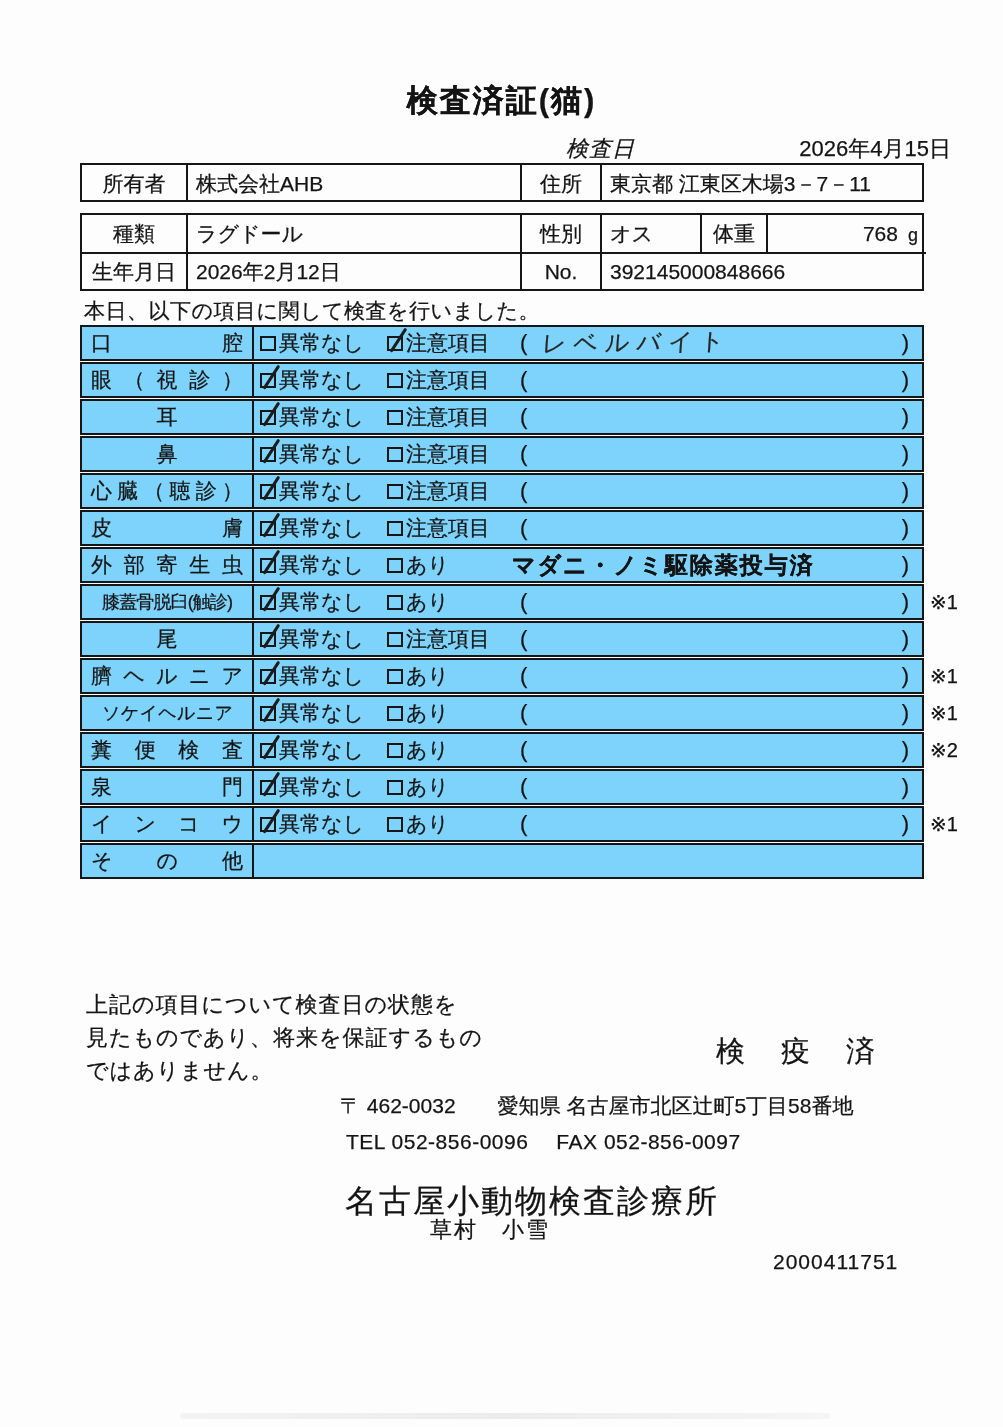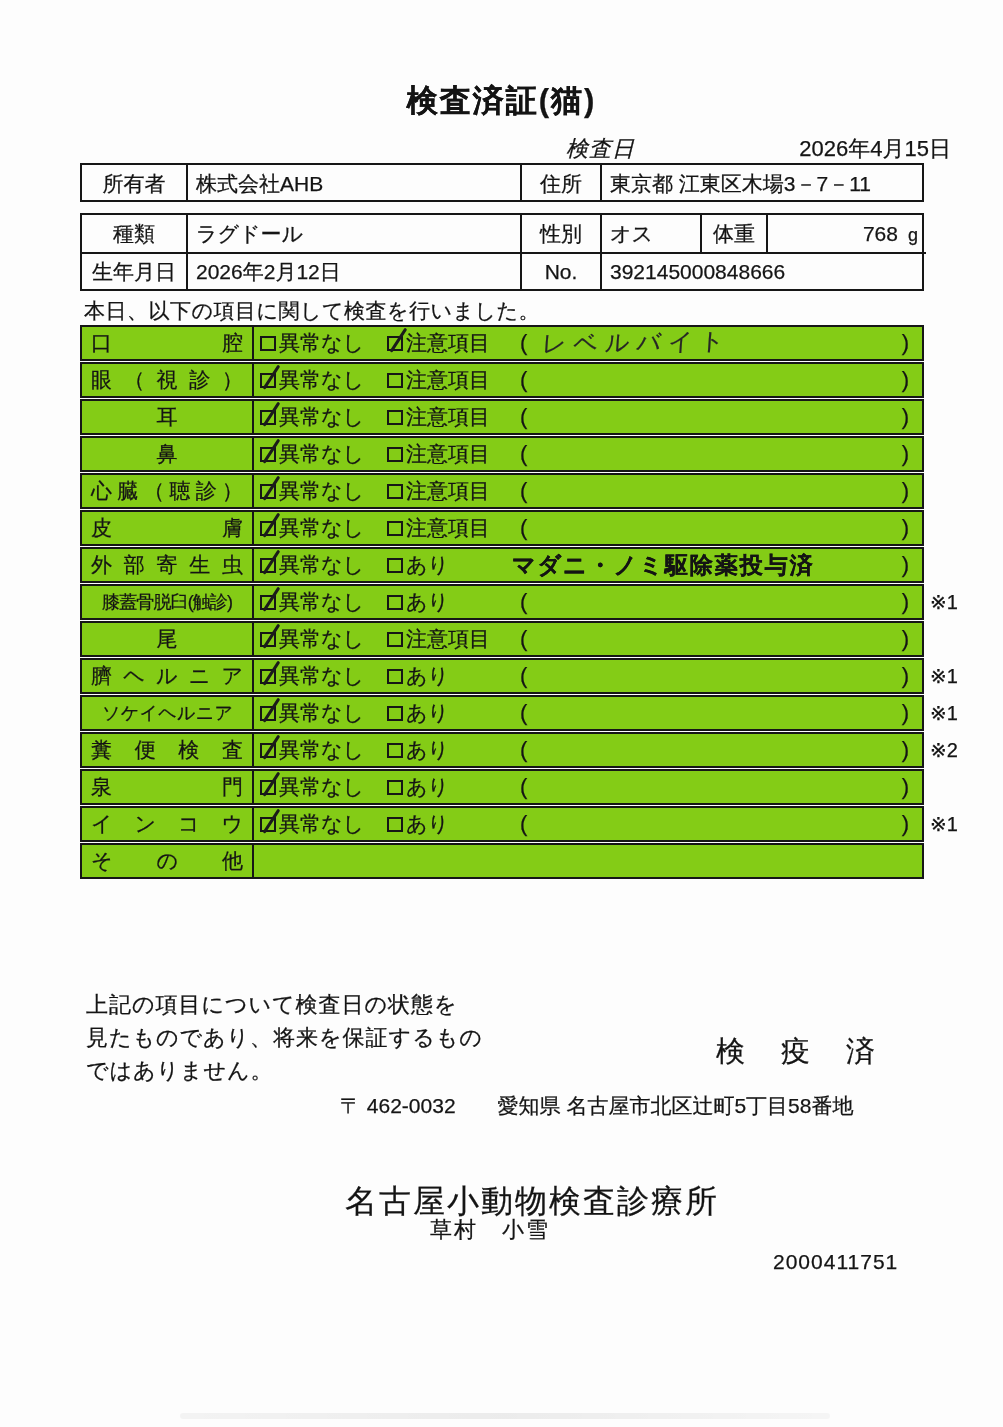--- a/index.html
+++ b/index.html
@@ -36,21 +36,21 @@
   .weight-cell { justify-content:flex-end; }
   .weight-unit { font-size:18px; margin-left:10px; margin-top:4px; }
   .span4 { grid-column:4 / 7; }
 
   .exam-intro { position:absolute; top:297px; left:84px; font-size:21px; letter-spacing:0.5px; }
 
   
   .exam-table { position:absolute; top:325px; left:80px; width:844px; }
   .exam-row {
     position:relative; display:flex; height:36px; margin-bottom:1px;
-    border:2px solid #161616; background:#84cc16;
+    border:2px solid #161616; background:#7dd3fc;
   }
   .exam-label {
     width:172px; border-right:2px solid #161616;
     font-size:21px; line-height:31px; padding:0 9px;
     text-align:justify; text-align-last:justify; text-justify:distribute;
     white-space:nowrap; overflow:hidden;
   }
   .exam-label.center { text-align:center; text-align-last:center; }
   .exam-label.small { font-size:18px; letter-spacing:-1px; padding:0 20px; line-height:32px; }
   .exam-content { position:relative; flex:1; }
@@ -416,19 +416,23 @@
     <div>ではありません。</div>
   </div>
 
   <div class="stamp">検 疫 済</div>
 
   <div class="addr-line">
     <span>〒 462-0032</span>
     <span>愛知県 名古屋市北区辻町5丁目58番地</span>
   </div>
 
+  <div class="tel-line">
+    <span>TEL 052-856-0096</span>
+    <span>FAX 052-856-0097</span>
+  </div>
 
   <div class="clinic-name">名古屋小動物検査診療所</div>
   <div class="examiner">草村　小雪</div>
   <div class="serial">2000411751</div>
 
   <div class="scan-smudge"></div>
 </div>
 
 </body></html>

